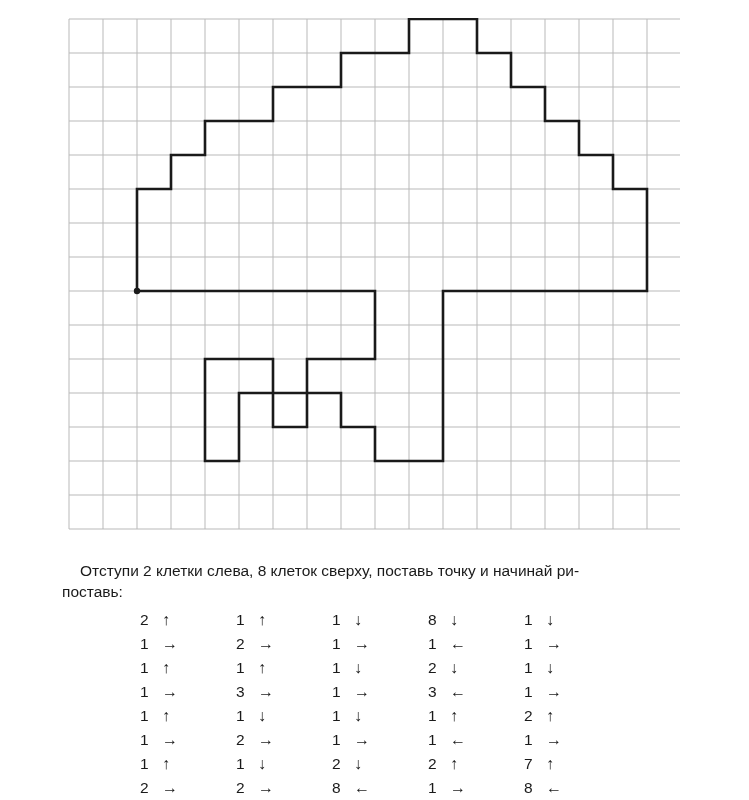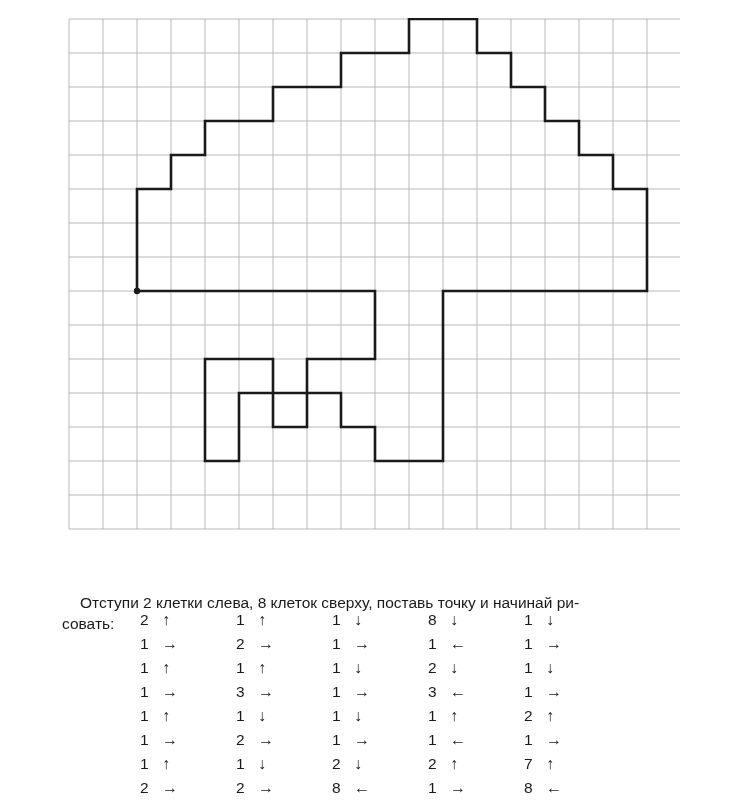--- a/index.html
+++ b/index.html
@@ -26,21 +26,21 @@
     top: 18px;
     width: 612px;
     height: 527px;
   }
   #grid-svg {
     display: block;
   }
   #instruction {
     position: absolute;
     left: 62px;
-    top: 592px;
+    top: 560px;
     width: 630px;
     font-size: 15.5px;
     line-height: 21px;
     color: #1a1a1a;
   }
   #instruction .indent {
     display: inline-block;
     width: 18px;
   }
   #moves {
@@ -117,21 +117,21 @@
           <line x1="1" y1="477" x2="613" y2="477" stroke="#b9b9b9" stroke-width="1"></line>
           <line x1="1" y1="511" x2="613" y2="511" stroke="#b9b9b9" stroke-width="1"></line>
         </g>
       <path id="figure-path" fill="none" stroke="#1a1a1a" stroke-width="2.6" stroke-linejoin="miter" stroke-linecap="square" d="M69,273 L69,171 L103,171 L103,137 L137,137 L137,103 L205,103 L205,69 L273,69 L273,35 L341,35 L341,1 L409,1 L409,35 L443,35 L443,69 L477,69 L477,103 L511,103 L511,137 L545,137 L545,171 L579,171 L579,273 L375,273 L375,443 L307,443 L307,409 L273,409 L273,375 L239,375 L239,409 L205,409 L205,375 L171,375 L171,443 L137,443 L137,341 L205,341 L205,375 L239,375 L239,341 L307,341 L307,273 L69,273 Z"></path>
       <circle id="start-dot" r="3.2" fill="#1a1a1a" cx="69" cy="273"></circle>
     </svg>
   </div>
 
   <div id="instruction">
     <span class="indent"></span><span>Отступи 2 клетки слева, 8 клеток сверху, поставь точку и начинай ри-</span><br>
-    <span>совать:</span>
+    <span>поставь:</span>
   </div>
 
   <div id="moves">
     <table class="moves">
       <tbody id="moves-body">
           <tr>
             <td class="num">2</td>
             <td class="arr">↑</td>
             <td class="num">1</td>
             <td class="arr">↑</td>

